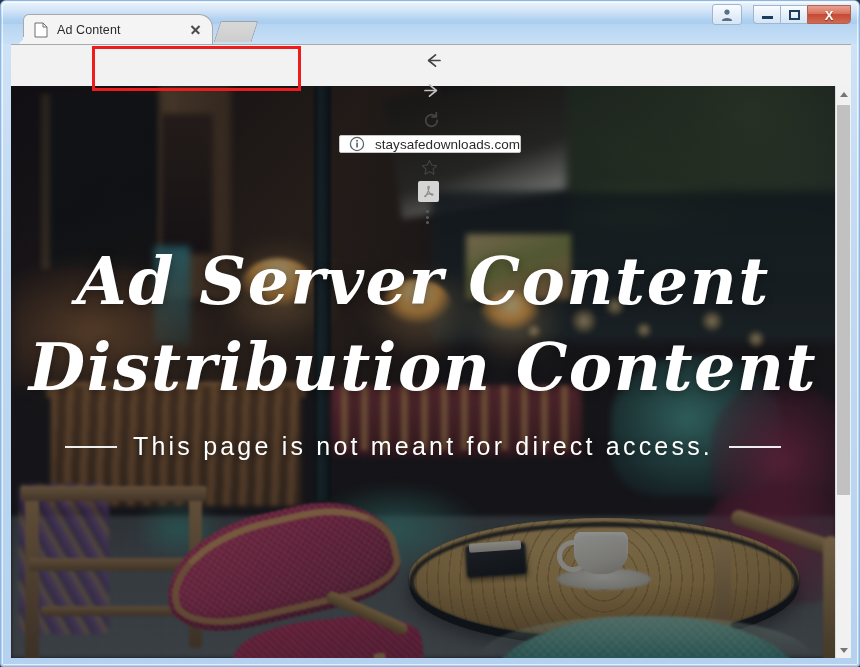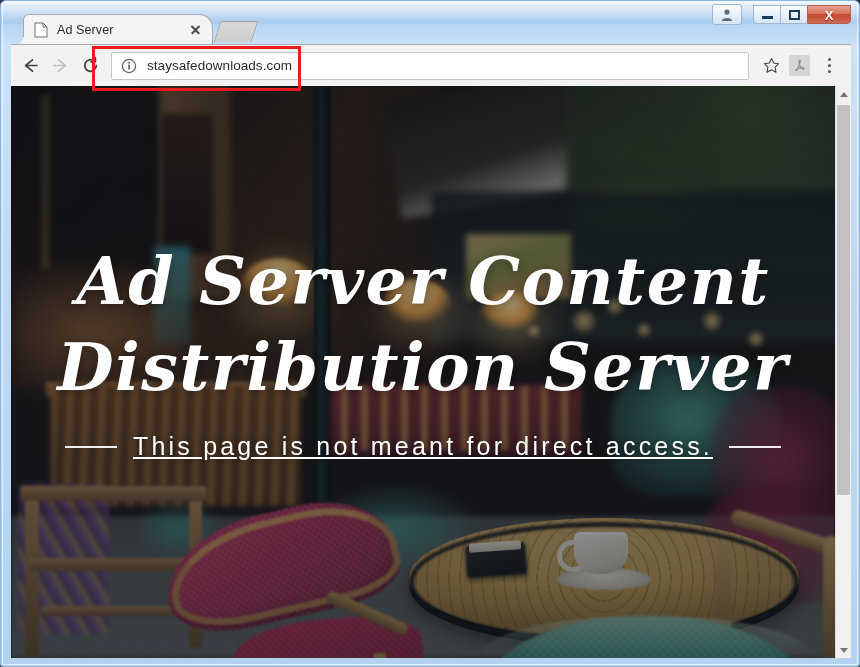--- a/index.html
+++ b/index.html
@@ -187,20 +187,21 @@
   .toolbar {
     position: absolute;
     left: 10px; top: 43px;
     width: 840px; height: 42px;
     background: #f3f2f2;
     border-top: 1px solid #a9a9a9;
     box-sizing: border-box;
     display: flex;
     align-items: center;
     z-index: 6;
+    flex-direction: column;
   }
   .nav-btn {
     width: 30px; height: 30px;
     display: flex; align-items: center; justify-content: center;
     flex: 0 0 auto;
     position: relative;
   }
   .nav-btn svg { display: block; }
   .nav-back { margin-left: 4px; }
 
@@ -655,21 +656,20 @@
   }
   .hero-sub {
     font-family: "Liberation Sans", sans-serif;
     font-weight: 300;
     color: #ffffff;
     font-size: 25px;
     letter-spacing: 3.2px;
     white-space: nowrap;
     margin: 0 16px;
     text-shadow: 0 1px 6px rgba(0,0,0,0.4);
-    text-decoration: underline;
   }
 
   
   .scrollbar {
     position: absolute;
     right: 0; top: 0;
     width: 16px; height: 572px;
     background: #f1f1f1;
     border-left: 1px solid #dcdcdc;
     box-sizing: border-box;
@@ -717,21 +717,21 @@
   <div class="titlebar"></div>
 
   <div class="tabstrip">
     <div class="tab">
       <span class="tab-favicon">
         <svg width="14" height="16" viewBox="0 0 14 16">
           <path d="M1 1 h8 l4 4 v10 h-12 z" fill="#ffffff" stroke="#6e6e6e" stroke-width="1"></path>
           <path d="M9 1 v4 h4" fill="none" stroke="#6e6e6e" stroke-width="1"></path>
         </svg>
       </span>
-      <span class="tab-title">Ad Server</span>
+      <span class="tab-title">Ad Content</span>
       <span class="tab-close"></span>
     </div>
     <div class="newtab"></div>
   </div>
 
   <div class="caption-btns">
     <div class="cap cap-user">
       <svg class="usericon" width="13" height="13" viewBox="0 0 13 13">
         <circle cx="6.5" cy="3.6" r="2.6" fill="#5b6e84"></circle>
         <path d="M1.4 12.4 C1.4 8.6 11.6 8.6 11.6 12.4 Z" fill="#5b6e84"></path>
@@ -879,21 +879,21 @@
       </div>
       <div class="chair-teal">
         <div class="ct-back"></div>
         <div class="ct-rim"></div>
       </div>
 
       <div class="photo-overlay"></div>
 
       <div class="hero">
         <h1 class="hero-title">Ad Server Content</h1>
-        <h1 class="hero-title">Distribution Server</h1>
+        <h1 class="hero-title">Distribution Content</h1>
         <div class="hero-sub-wrap">
           <span class="rule"></span>
           <span class="hero-sub">This page is not meant for direct access.</span>
           <span class="rule"></span>
         </div>
       </div>
     </div>
 
     <div class="scrollbar">
       <div class="sb-arrow sb-up">

